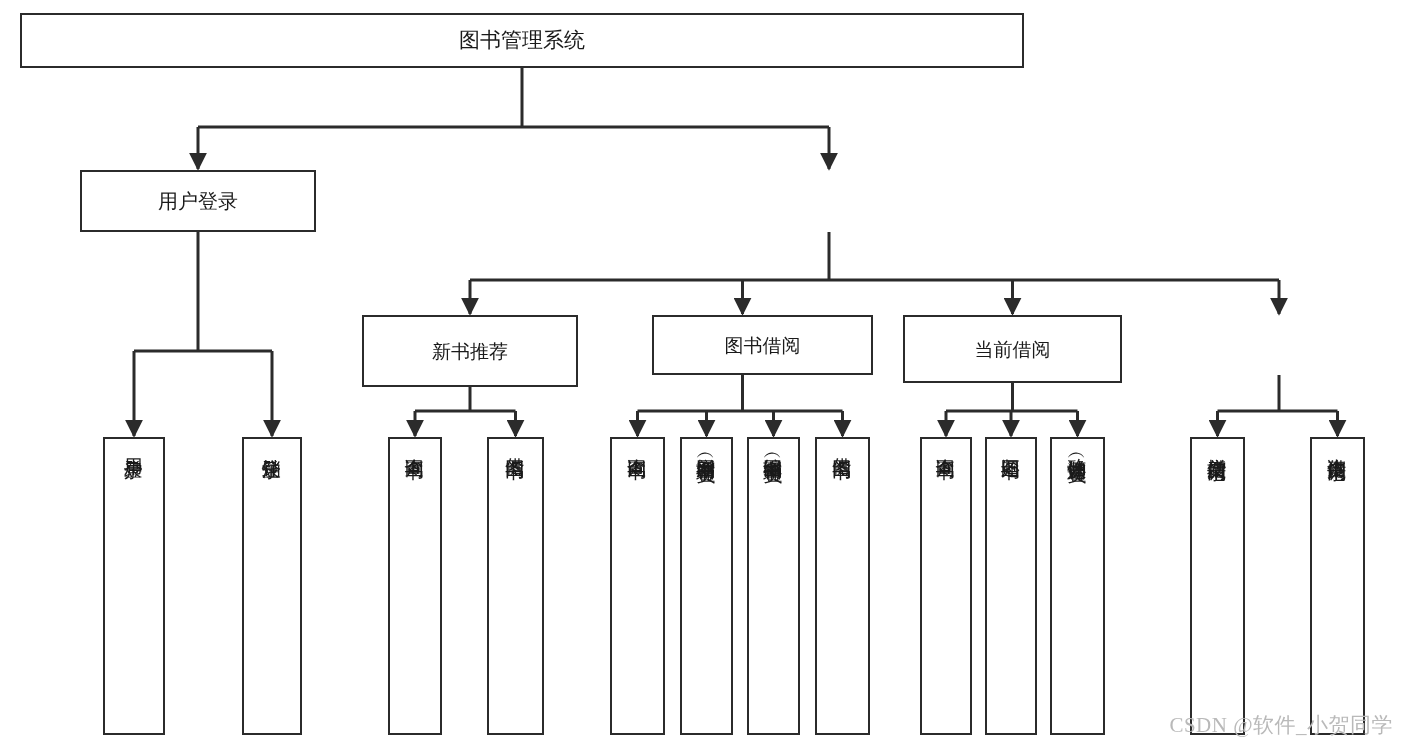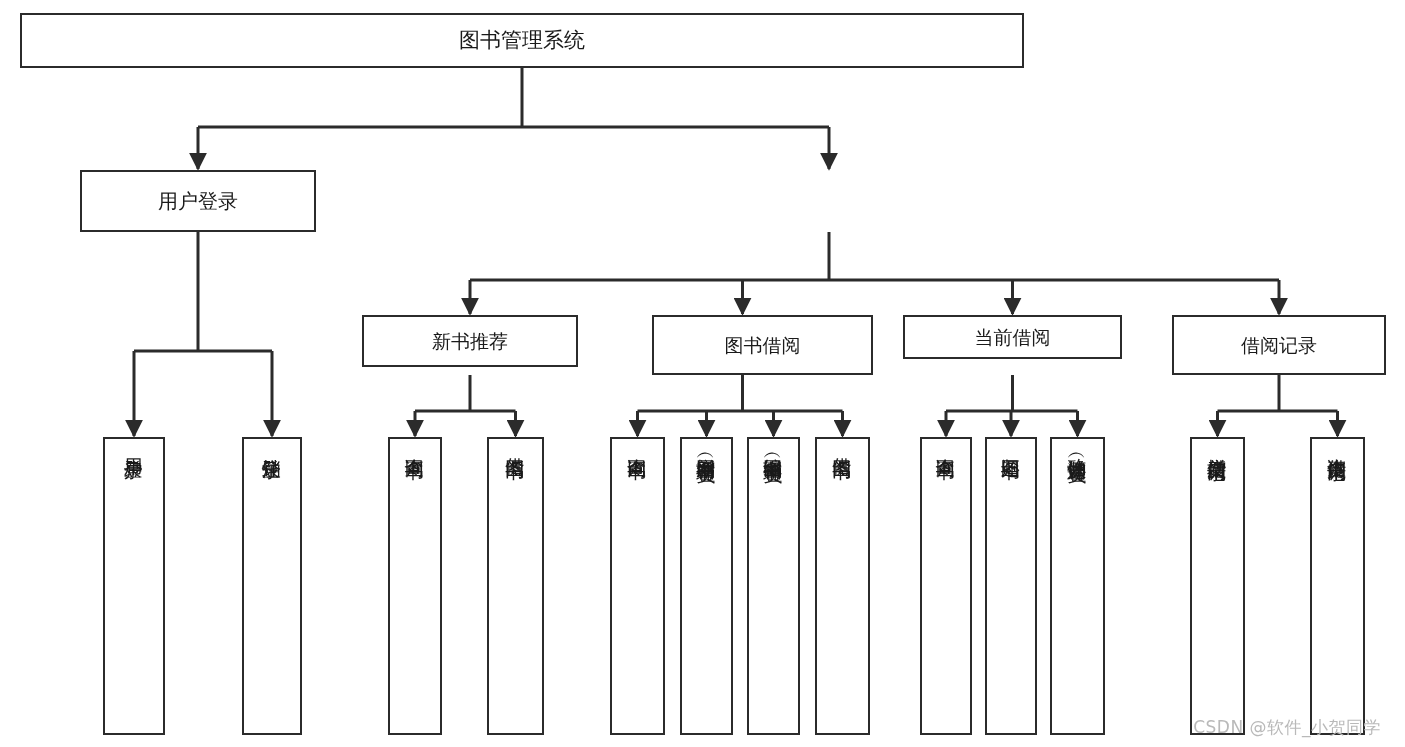--- a/index.html
+++ b/index.html
@@ -57,27 +57,28 @@
     line-height: 1.08;
     letter-spacing: 1px;
     white-space: nowrap;
   }
   .htext {
     line-height: 1.2;
     white-space: nowrap;
   }
   #watermark {
     position: absolute;
-    right: 24px;
+    right: 12px;
     bottom: 8px;
-    font-size: 17px;
+    font-size: 21px;
     color: #b9b9b9;
     letter-spacing: 0.5px;
     z-index: 5;
     white-space: nowrap;
+    font-family: Liberation Serif, serif;
   }
 </style>
 </head>
 <body>
 
 <div id="canvas">
 
   <svg id="edges" viewBox="0 0 1405 747" xmlns="http://www.w3.org/2000/svg">
     <defs>
       <marker id="arrow" viewBox="0 0 10 10" refX="9" refY="5" markerWidth="6" markerHeight="6" orient="auto-start-reverse">
@@ -122,31 +123,28 @@
   </svg>
 
   <div class="node root" style="left: 20px; top: 13px; width: 1004px; height: 55px;">
     <span class="htext">图书管理系统</span>
   </div>
 
   <div class="node level2" style="left: 80px; top: 170px; width: 236px; height: 62px;">
     <span class="htext">用户登录</span>
   </div>
 
-  <div class="node level3" style="left: 362px; top: 315px; width: 216px; height: 52px;">
+  <div class="node level3" style="left: 362px; top: 315px; width: 216px; height: 72px;">
     <span class="htext">新书推荐</span>
   </div>
   <div class="node level3" style="left: 652px; top: 315px; width: 221px; height: 60px;">
     <span class="htext">图书借阅</span>
   </div>
-  <div class="node level3" style="left: 903px; top: 315px; width: 219px; height: 44px;">
+  <div class="node level3" style="left: 903px; top: 315px; width: 219px; height: 68px;">
     <span class="htext">当前借阅</span>
-  </div>
-  <div class="node level3" style="left: 1172px; top: 315px; width: 214px; height: 60px;">
-    <span class="htext">借阅记录</span>
   </div>
 
   <div class="node leaf" style="left: 103px; top: 437px; width: 62px; height: 298px;">
     <span class="vtext">用户登录</span>
   </div>
   <div class="node leaf" style="left: 242px; top: 437px; width: 60px; height: 298px;">
     <span class="vtext">注销登录</span>
   </div>
   <div class="node leaf" style="left: 388px; top: 437px; width: 54px; height: 298px;">
     <span class="vtext">查询图书</span>

